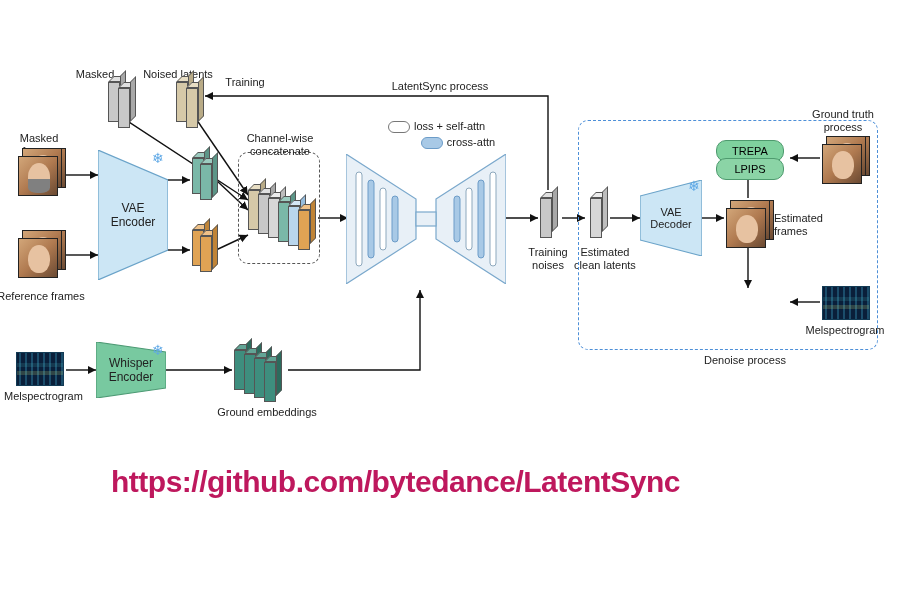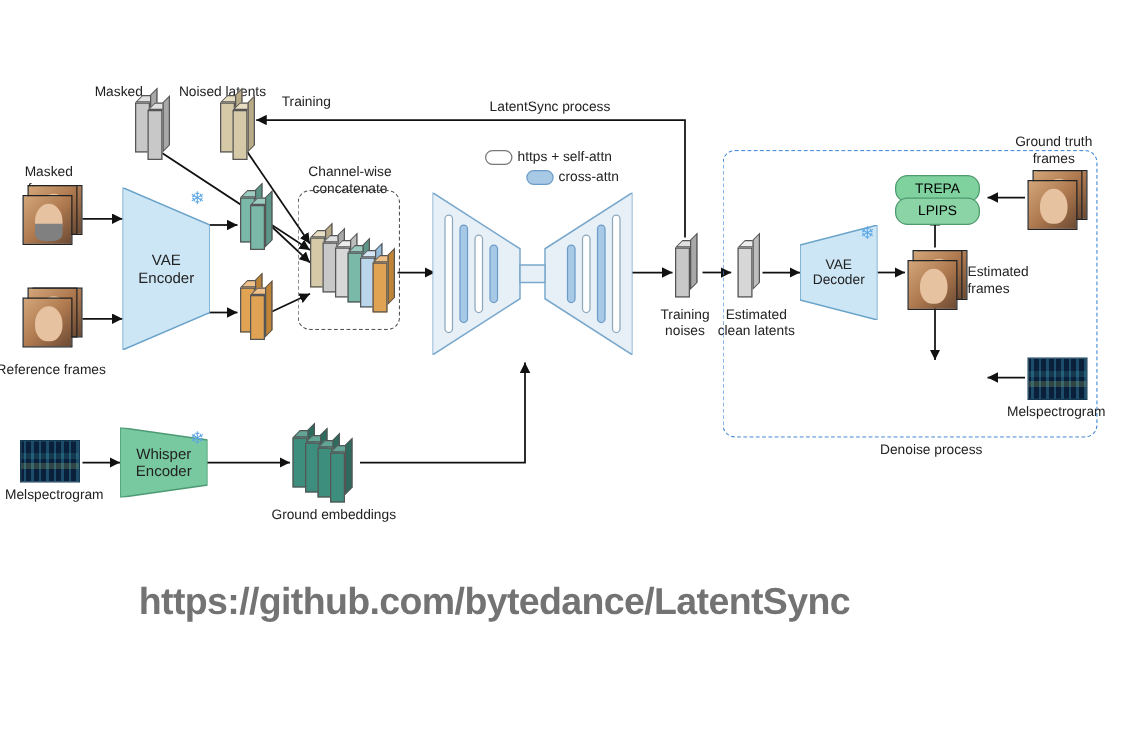--- a/index.html
+++ b/index.html
@@ -158,21 +158,21 @@
   }
   
   .url {
     position:absolute;
     left:0; width:791px;
     top:465px;
     text-align:center;
     font-family: "Segoe UI", Arial, sans-serif;
     font-weight:700;
     font-size:30px;
-    color:#737373;
+    color:#be185d;
     letter-spacing:-0.5px;
   }
   
   svg.arrows {
     position:absolute;
     left:0; top:0;
     width:900px; height:380px;
     pointer-events:none;
   }
 </style>
@@ -365,21 +365,21 @@
       <div class="front"></div>
     </div>
   <div class="slab c-dteal" style="left:264px;top:302px">
       <div class="top"></div>
       <div class="side"></div>
       <div class="front"></div>
     </div>
   <div class="label" style="left:212px;top:346px;width:110px">Ground embeddings</div>
 
   <div class="label" style="left:388px;top:60px;text-align:left;width:140px">
-    <span class="legend-cap" style="background:#fff"></span><span>https + self-attn</span>
+    <span class="legend-cap" style="background:#fff"></span><span>loss + self-attn</span>
   </div>
   <div class="label" style="left:388px;top:76px;text-align:center;width:140px">
     <span class="legend-cap" style="background:#a8c9e6;border-color:#6c9cc8"></span><span>cross-attn</span>
   </div>
 
   <div class="unet" style="left:346px;top:94px;width:160px;height:130px">
     <svg width="160" height="130">
 
       <polygon points="0,0 70,45 70,85 0,130" fill="#e8f0f7" stroke="#7aa8cc" stroke-width="1.2"></polygon>
 
@@ -429,21 +429,21 @@
 
   <div class="facestack" style="left:726px;top:140px">
     <div class="face" style="left:8px;top:0"></div>
     <div class="face" style="left:4px;top:4"></div>
     <div class="face" style="left:0;top:8px"></div>
   </div>
   <div class="label" style="left:774px;top:152px;width:60px;white-space:pre-line;text-align:left">Estimated
 frames</div>
 
   <div class="label" style="left:806px;top:48px;width:74px;white-space:pre-line">Ground truth
-frames</div>
+process</div>
   <div class="facestack" style="left:822px;top:76px">
     <div class="face" style="left:8px;top:0"></div>
     <div class="face" style="left:4px;top:4"></div>
     <div class="face" style="left:0;top:8px"></div>
   </div>
 
   <div class="pill" style="left:716px;top:80px;width:68px;background:#7fd19e;border-color:#4e9a6e">TREPA</div>
   <div class="pill" style="left:716px;top:98px;width:68px;background:#8bd4a6;border-color:#4e9a6e">LPIPS</div>
 
 

